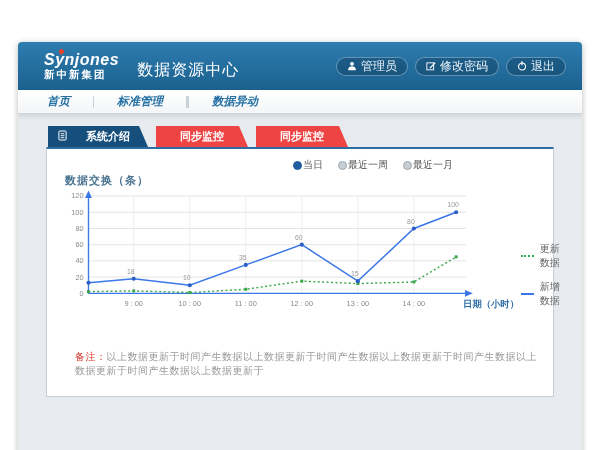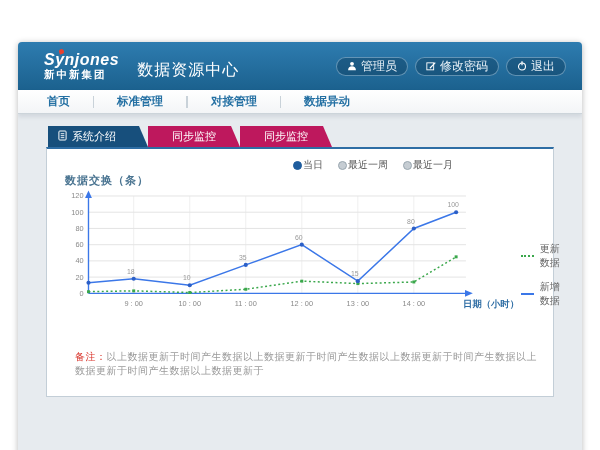--- a/index.html
+++ b/index.html
@@ -21,32 +21,32 @@
   .app-title { color:#fff; font-size:16px; letter-spacing:1px; margin-top:8px; flex:1; }
   .user-menu { display:flex; gap:7px; align-items:center; }
   .pill { display:flex; align-items:center; gap:4px; height:19px; padding:0 10px;
     border-radius:10px; background:rgba(8,48,78,.35); border:1px solid rgba(170,205,230,.5);
     color:#eaf2f8; font-size:12px; cursor:pointer; }
   .pill svg { display:block; }
 
   
   .nav { height:24px; background:linear-gradient(#ffffff,#f3f5f7);
     display:flex; align-items:center; padding-left:6px; position:relative; z-index:2;
-    border-bottom:1px solid #ccd4da; box-shadow:0 3px 4px rgba(60,80,100,.12); }
+    border-bottom:1px solid #ccd4da; box-shadow:0 3px 4px rgba(60,80,100,.12);font-style:italic; }
   .nav-item { padding:0 23px; font-size:11.5px; font-weight:bold; color:#2470a3; cursor:pointer; }
   .nav-sep { width:1px; height:12px; background:#c9d2d9; }
 
   
   .content { position:relative; padding:12px 28px 0; }
   .tabs { display:flex; height:21px; margin-left:2px; }
-  .tab { display:flex; align-items:center; gap:5px; color:#fff; font-size:11px; font-weight:normal;
+  .tab { display:flex; align-items:center; gap:19px; color:#fff; font-size:11px; font-weight:bold;
     padding:0 16px 0 10px; cursor:pointer;
     clip-path:polygon(0 0, calc(100% - 9px) 0, 100% 100%, 0 100%); }
   .tab.active { background:#174f7c; min-width:100px; }
-  .tab.inactive { background:#be185d; min-width:92px; margin-left:0; justify-content:center; padding-left:16px;text-align:center; }
+  .tab.inactive { background:#ef4444; min-width:92px; margin-left:8px; justify-content:center; padding-left:16px;text-align:center; }
 
   .panel { position:relative; background:#fff; border:1px solid #c3ced7;
     border-top:2px solid #2e6da4; height:250px; padding:6px 12px; }
 
   .filter-row { position:absolute; top:9px; right:100px; display:flex; gap:15px;
     align-items:center; font-size:10px; color:#555; }
   .radio { display:flex; align-items:center; gap:1px; cursor:pointer; }
   .rdot { width:9px; height:9px; border-radius:50%; }
   .rdot.sel { background:#1f5d9e; border:1px solid #1f5d9e; }
   .rdot.unsel { background:#c6cdd3; border:1px solid #9aa7b0; }
@@ -105,21 +105,20 @@
       </div>
     </div>
   </div>
 
   <div class="nav">
     <div class="nav-item">首页</div>
     <div class="nav-sep"></div>
     <div class="nav-item">标准管理</div>
     <div class="nav-sep"></div>
     <div class="nav-sep"></div>
-    <div class="nav-item">对接管理</div>
     <div class="nav-sep"></div>
     <div class="nav-item">数据异动</div>
   </div>
 
   <div class="content">
     <div class="tabs">
       <div class="tab active">
         <span>
           <svg width="9" height="11" viewBox="0 0 10 12">
               <rect x="1" y="1" width="8" height="10" rx="1" fill="none" stroke="#fff" stroke-width="1.1"></rect>

